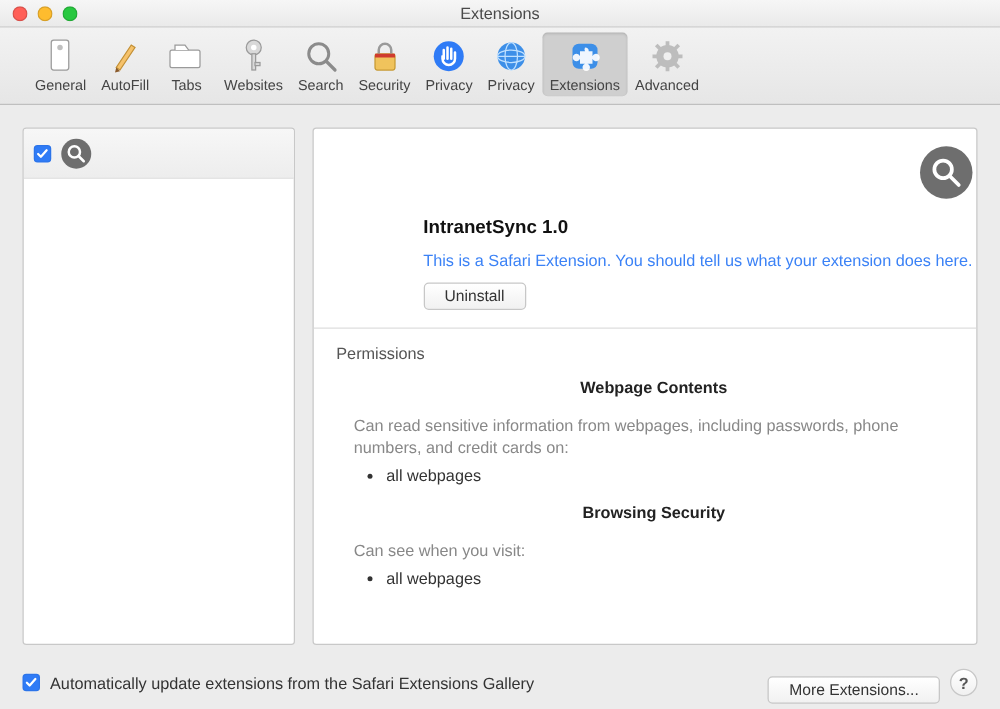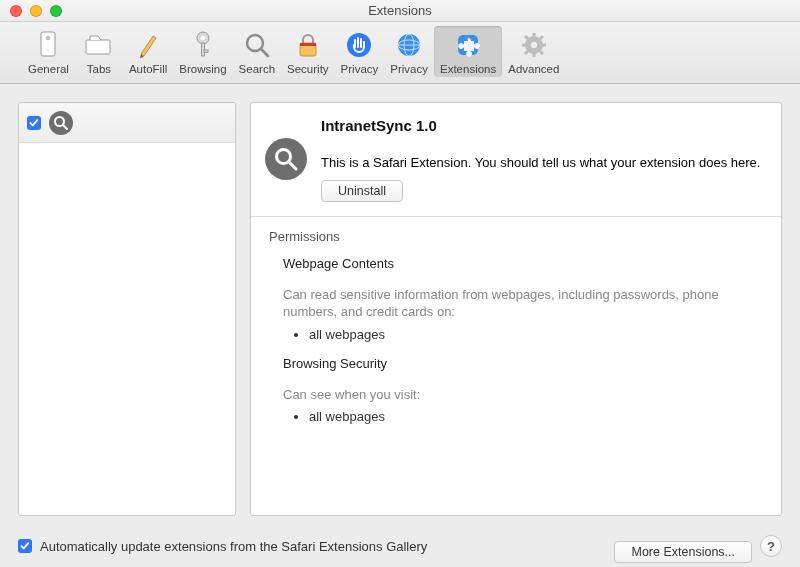--- a/index.html
+++ b/index.html
@@ -90,47 +90,48 @@
   .details {
     flex: 1;
     background: #fff;
     border: 1px solid #c8c8c8;
     border-radius: 3px;
     overflow: hidden;
     display: flex; flex-direction: column;
   }
   .details-header {
     display: flex;
-    padding: 14px 16px 14px 14px;
+    padding: 14px 3px 14px 14px;
     gap: 14px;
     border-bottom: 1px solid #dedede;
-    align-items: center;
+    align-items: flex-end;
+    flex-direction: column;
   }
   .big-badge {
     width: 42px; height: 42px; border-radius: 50%;
     background: #6e6e6e;
     display: flex; align-items: center; justify-content: center;
     flex-shrink: 0;
   }
   .ext-title { font-weight: 700; font-size: 15px; color: #111;}
-  .ext-desc { color: #000000; margin-top: 20px; line-height: 1.35;}
+  .ext-desc { color: #3b82f6; margin-top: 10px; line-height: 1.35;}
   .mac-btn {
     margin-top: 8px;
     display: inline-block;
     background: linear-gradient(#ffffff,#f1f1f1);
     border: 1px solid #c7c7c7;
     border-radius: 4px;
     padding: 3px 16px;
     font-size: 12.5px;
     color: #333;
   }
 
   .perm-body { padding: 12px 18px 16px 18px; color: #333; font-size: 13px;}
   .perm-title { color: #555; margin-bottom: 12px;}
-  .perm-section-title { font-weight: 400; color: #222; margin-top: 4px;}
+  .perm-section-title { font-weight: 700; color: #222; margin-top: 4px; text-align: center;}
   .perm-section-desc { color: #888; margin-top: 15px; line-height: 1.35;}
   .bullets { margin: 6px 0 14px 0; padding-left: 26px;}
   .bullets li { margin: 2px 0; }
 
   
   .footer {
     height: 40px;
     display: flex; align-items: center;
     padding: 0 18px;
     gap: 8px;
@@ -163,48 +164,48 @@
       <svg width="26" height="30" viewBox="0 0 26 30">
           <rect x="6" y="2" width="14" height="24" rx="2" fill="#fff" stroke="#9a9a9a"></rect>
           <circle cx="13" cy="8" r="2.2" fill="#bfbfbf"></circle>
         </svg>
     </span>
     <span class="tlabel">General</span>
   </div>
 
   <div class="tab">
     <span class="ticon">
+      <svg width="26" height="30" viewBox="0 0 26 30">
+          <path d="M6 24 L18 6 l3 2 L9 26 z" fill="#f6c26b" stroke="#c29036"></path>
+          <path d="M6 24 l-1 4 4 -1 z" fill="#8a5a2b"></path>
+        </svg>
+    </span>
+    <span class="tlabel">AutoFill</span>
+  </div>
+
+  <div class="tab">
+    <span class="ticon">
       <svg width="30" height="24" viewBox="0 0 30 24">
           <rect x="2" y="7" width="24" height="14" rx="1.5" fill="#fff" stroke="#9a9a9a"></rect>
           <path d="M6 7 V3 h8 l3 4" fill="#fff" stroke="#9a9a9a"></path>
         </svg>
     </span>
     <span class="tlabel">Tabs</span>
-  </div>
-
-  <div class="tab">
-    <span class="ticon">
-      <svg width="26" height="30" viewBox="0 0 26 30">
-          <path d="M6 24 L18 6 l3 2 L9 26 z" fill="#f6c26b" stroke="#c29036"></path>
-          <path d="M6 24 l-1 4 4 -1 z" fill="#8a5a2b"></path>
-        </svg>
-    </span>
-    <span class="tlabel">AutoFill</span>
   </div>
 
   <div class="tab">
     <span class="ticon">
       <svg width="24" height="30" viewBox="0 0 24 30">
           <circle cx="12" cy="8" r="6" fill="#d9d9d9" stroke="#9a9a9a"></circle>
           <circle cx="12" cy="8" r="2.2" fill="#fff"></circle>
           <rect x="10.5" y="13" width="3" height="13" fill="#d9d9d9" stroke="#9a9a9a"></rect>
           <rect x="13" y="20" width="4" height="2.5" fill="#d9d9d9" stroke="#9a9a9a"></rect>
         </svg>
     </span>
-    <span class="tlabel">Browsing</span>
+    <span class="tlabel">Websites</span>
   </div>
 
   <div class="tab">
     <span class="ticon">
       <svg width="28" height="28" viewBox="0 0 28 28">
           <circle cx="12" cy="12" r="8" fill="none" stroke="#8b8b8b" stroke-width="2.4"></circle>
           <line x1="18" y1="18" x2="25" y2="25" stroke="#8b8b8b" stroke-width="2.6" stroke-linecap="round"></line>
         </svg>
     </span>
     <span class="tlabel">Search</span>

